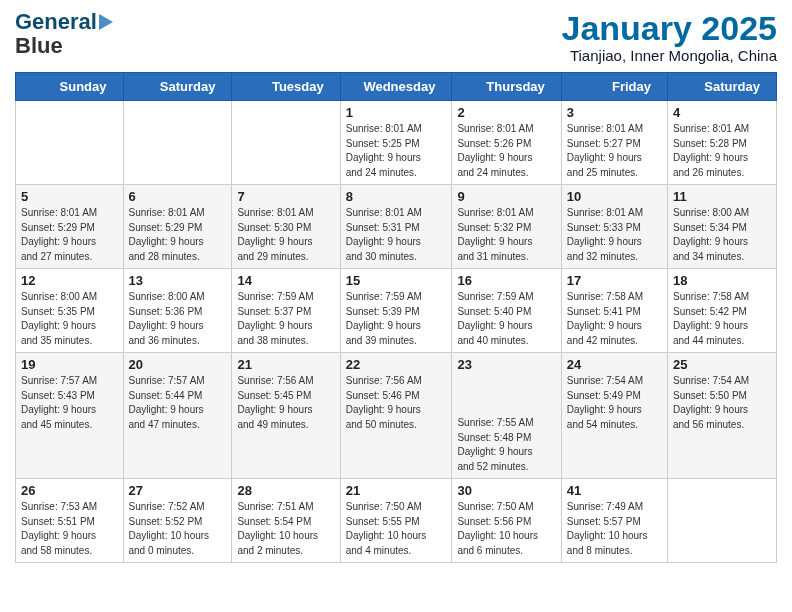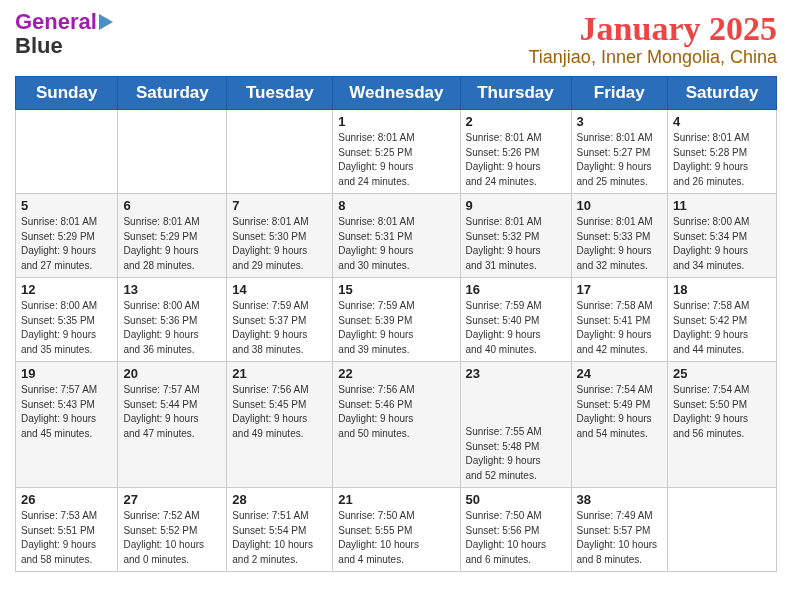--- a/index.html
+++ b/index.html
@@ -25,61 +25,60 @@
       display: flex;
       flex-direction: column;
       align-items: flex-start;
     }
     .logo-text {
       font-size: 22px;
       font-weight: bold;
       color: #333;
       line-height: 1.1;
     }
-    .logo-text .blue { color: #a21caf; }
+    .logo-text .blue { color: #0c4a6e; }
     .logo-arrow {
       width: 0;
       height: 0;
       border-top: 8px solid transparent;
       border-bottom: 8px solid transparent;
       border-left: 14px solid #4a90c4;
       display: inline-block;
       margin-left: 2px;
       vertical-align: middle;
     }
     .logo-line {
       display: flex;
       align-items: center;
     }
     .title-block {
       text-align: right;
     }
     .title-block h1 {
       font-size: 34px;
       font-weight: bold;
-      color: #ef4444;
+      color: #0369a1;
       line-height: 1.1;
-      font-family: Liberation Serif, serif;
     }
     .title-block .subtitle {
-      font-size: 18px;
-      color: #a16207;
+      font-size: 15px;
+      color: #0f172a;
     }
     .calendar {
       width: 100%;
       border-collapse: collapse;
       border: 1px solid #bbb;
     }
     .calendar thead tr th {
       background: #2a6ebb;
       color: #fff;
-      font-size: 17px;
+      font-size: 13px;
       font-weight: bold;
       padding: 6px 16px;
-      text-align: center;
+      text-align: right;
       border: 1px solid #1a5aa0;
     }
     .calendar tbody tr td {
       vertical-align: top;
       border: 1px solid #ccc;
       padding: 4px 5px;
       min-height: 80px;
       width: 113px;
       background: #fff;
     }
@@ -345,28 +344,28 @@
 and 2 minutes.</div>
           </td>
           <td>
             <div class="day-num">21</div>
             <div class="day-info" style="white-space: pre-line;">Sunrise: 7:50 AM
 Sunset: 5:55 PM
 Daylight: 10 hours
 and 4 minutes.</div>
           </td>
           <td>
-            <div class="day-num">50</div>
+            <div class="day-num">30</div>
             <div class="day-info" style="white-space: pre-line;">Sunrise: 7:50 AM
 Sunset: 5:56 PM
 Daylight: 10 hours
 and 6 minutes.</div>
           </td>
           <td>
-            <div class="day-num">38</div>
+            <div class="day-num">41</div>
             <div class="day-info" style="white-space: pre-line;">Sunrise: 7:49 AM
 Sunset: 5:57 PM
 Daylight: 10 hours
 and 8 minutes.</div>
           </td>
           <td class="empty"></td>
         </tr>
       </tbody>
   </table>
 </div>

